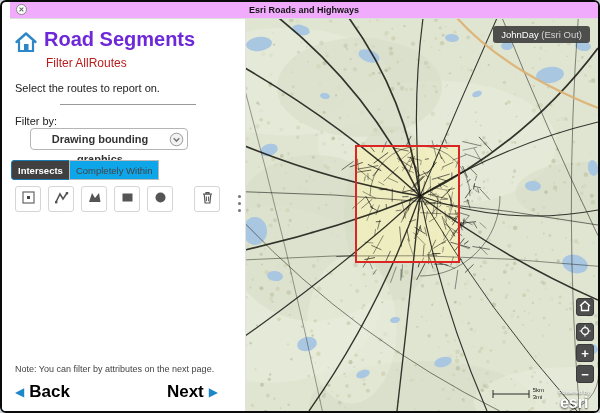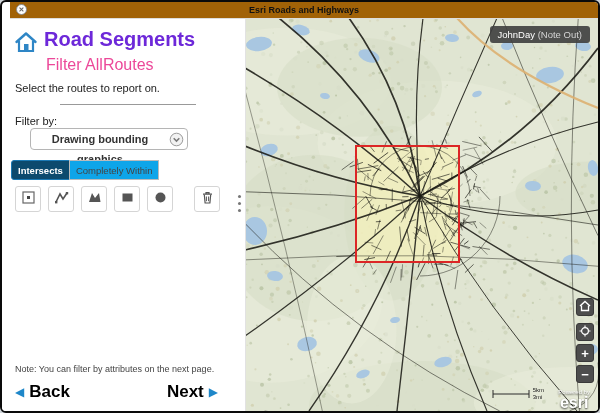--- a/index.html
+++ b/index.html
@@ -1,40 +1,40 @@
 <!DOCTYPE html>
 <html><head>
 <meta charset="utf-8">
 <style>
   html,body{margin:0;padding:0;background:#cfd4d9;}
   .window{position:relative;width:600px;height:413px;box-sizing:border-box;border:2px solid #0a0a0a;
     border-radius:6px;overflow:hidden;background:#fff;font-family:"Liberation Sans",sans-serif;}
   
-  .titlebar{position:absolute;top:0;left:8px;right:0;height:16px;background:#a16207;border-bottom:1px solid #ddd;
+  .titlebar{position:absolute;top:0;left:8px;right:0;height:16px;background:#f0abfc;border-bottom:1px solid #ddd;
     text-align:center;font-size:9px;font-weight:bold;line-height:16px;color:#111;z-index:30;}
   .closebtn{position:absolute;left:6px;top:2px;width:11px;height:11px;border:1px solid #888;border-radius:50%;
     color:#666;font-size:7px;line-height:10px;text-align:center;cursor:pointer;box-sizing:border-box;background:#fff;}
   
   .panel{position:absolute;top:16px;left:0;width:232px;bottom:0;background:#fff;z-index:20;}
   .home-icon{position:absolute;left:12px;top:12px;width:24px;height:24px;}
   .panel-title{position:absolute;left:42px;top:10px;font-size:20px;color:#6d28d9;font-weight:700;white-space:nowrap;}
-  .panel-subtitle{position:absolute;left:44px;top:38px;font-size:16px;color:#ec4899;}
+  .panel-subtitle{position:absolute;left:44px;top:38px;font-size:12px;color:#b91c1c;}
   .instruction{position:absolute;left:13px;top:64px;font-size:11px;color:#222;}
   .divider{position:absolute;left:58px;top:86px;width:136px;height:1px;background:#999;}
   .filter-label{position:absolute;left:13px;top:97px;font-size:11px;color:#222;}
   .dropdown{position:absolute;left:28px;top:110px;width:158px;height:22px;box-sizing:border-box;border:1px solid #b5b5b5;
     border-radius:4px;background:#fff;cursor:pointer;}
   .dropdown-value{display:block;line-height:20px;text-align:center;font-size:11px;font-weight:bold;color:#333;padding-right:18px;}
   .dropdown-chevron{position:absolute;right:3px;top:3px;}
   .tabs{position:absolute;left:9px;top:142px;display:flex;}
   .tab{height:20px;line-height:20px;box-sizing:border-box;border:1px solid #bbb;background:#0ea5e9;color:#444;
     font-size:9.5px;text-align:center;cursor:pointer;margin-left:-1px;padding:0 6px;white-space:nowrap;}
   .tab.first{border-radius:3px 0 0 3px;margin-left:0;}
   .tab.last{border-radius:0 3px 3px 0;}
-  .tab.active{background:#0c4a6e;border-color:#1b79b4;color:#fff;font-weight:bold;}
+  .tab.active{background:#404040;border-color:#1b79b4;color:#fff;font-weight:bold;}
   .tools{position:absolute;left:13px;top:168px;display:flex;gap:7px;align-items:center;}
   .tool-btn{width:26px;height:26px;box-sizing:border-box;border:1px solid #d5d5d5;border-radius:3px;background:#fff;
     display:flex;align-items:center;justify-content:center;cursor:pointer;}
   .tool-btn.trash{margin-left:14px;}
   .note{position:absolute;left:13px;top:346px;right:6px;font-size:9px;color:#444;}
   .footer-back{position:absolute;left:13px;bottom:9px;display:flex;align-items:center;gap:5px;cursor:pointer;}
   .footer-next{position:absolute;right:16px;bottom:9px;display:flex;align-items:center;gap:5px;cursor:pointer;padding-left:28px;}
   .footer-label{font-size:17px;font-weight:bold;color:#000000;}
   .arrow{color:#1e87c9;font-size:12px;line-height:12px;}
   
@@ -1075,21 +1075,21 @@
         <line x1="196.275490289554" y1="186.51138952514157" x2="194.29667763718572" y2="188.9955579306812" stroke="#1a1a14" stroke-width="0.5565939073450864" opacity="0.85"></line>
         <line x1="221.22301516868174" y1="205.48245828039944" x2="212.6743156918979" y2="207.47778592701698" stroke="#1a1a14" stroke-width="0.41075023226439955" opacity="0.85"></line>
         <line x1="225.41582192108035" y1="160.9798747296445" x2="222.11151062499792" y2="164.39564594168593" stroke="#1a1a14" stroke-width="0.7905029509216548" opacity="0.85"></line>
         <line x1="177.86261435225606" y1="158.70339990966022" x2="167.7805702846138" y2="167.88353836733236" stroke="#1a1a14" stroke-width="0.5408142804168166" opacity="0.85"></line>
         <line x1="195.37934223003685" y1="182.5757173341699" x2="195.33129848077056" y2="185.86559443363964" stroke="#1a1a14" stroke-width="0.5213428420946002" opacity="0.85"></line>
         <rect x="111" y="128" width="103" height="116" fill="none" stroke="#dc2626" stroke-width="2"></rect>
       </svg>
 
     <div class="user-btn">
       <span>JohnDay</span>
-      <span class="user-signout">(Note Out)</span>
+      <span class="user-signout">(Esri Out)</span>
     </div>
 
     <div class="map-controls">
       <div class="ctrl-btn home">
         <span>
           <svg width="12" height="12" viewBox="0 0 12 12">
             <path d="M1 6 L6 1.5 L11 6" fill="none" stroke="#fff" stroke-width="1.4"></path>
             <path d="M2.5 5.5 V10.5 H9.5 V5.5" fill="none" stroke="#fff" stroke-width="1.3"></path>
           </svg>
         </span>

